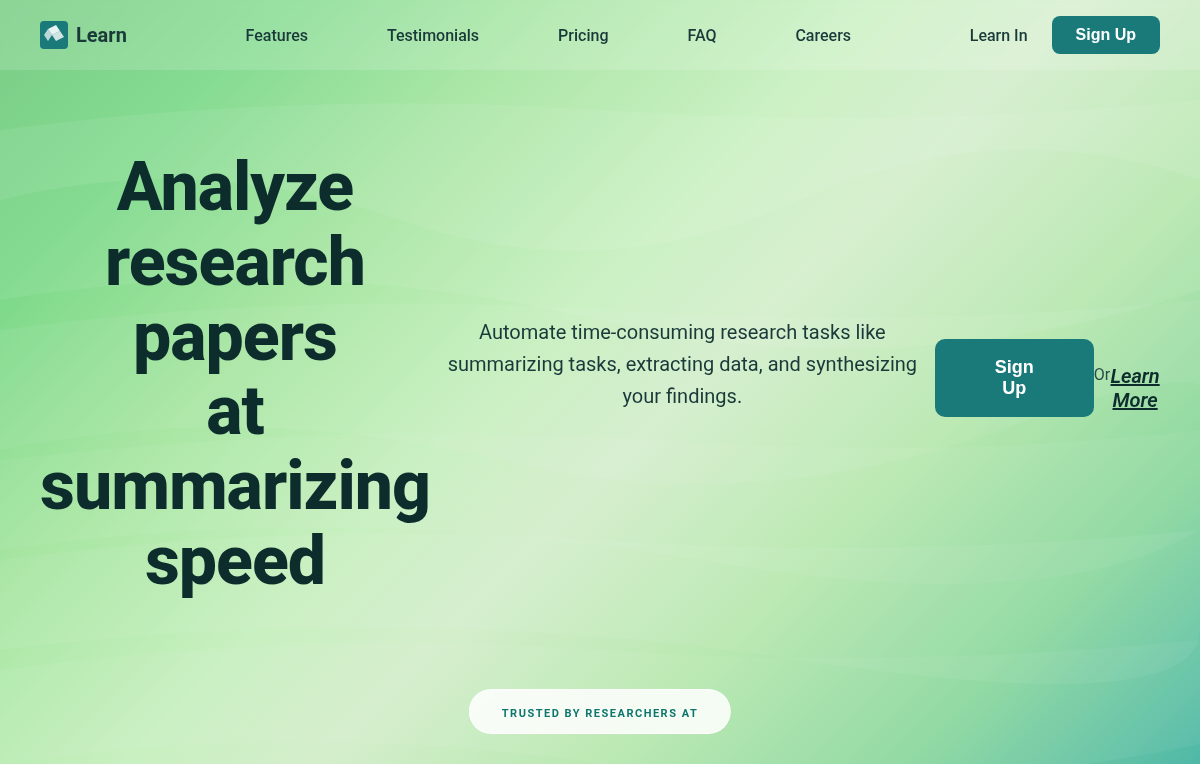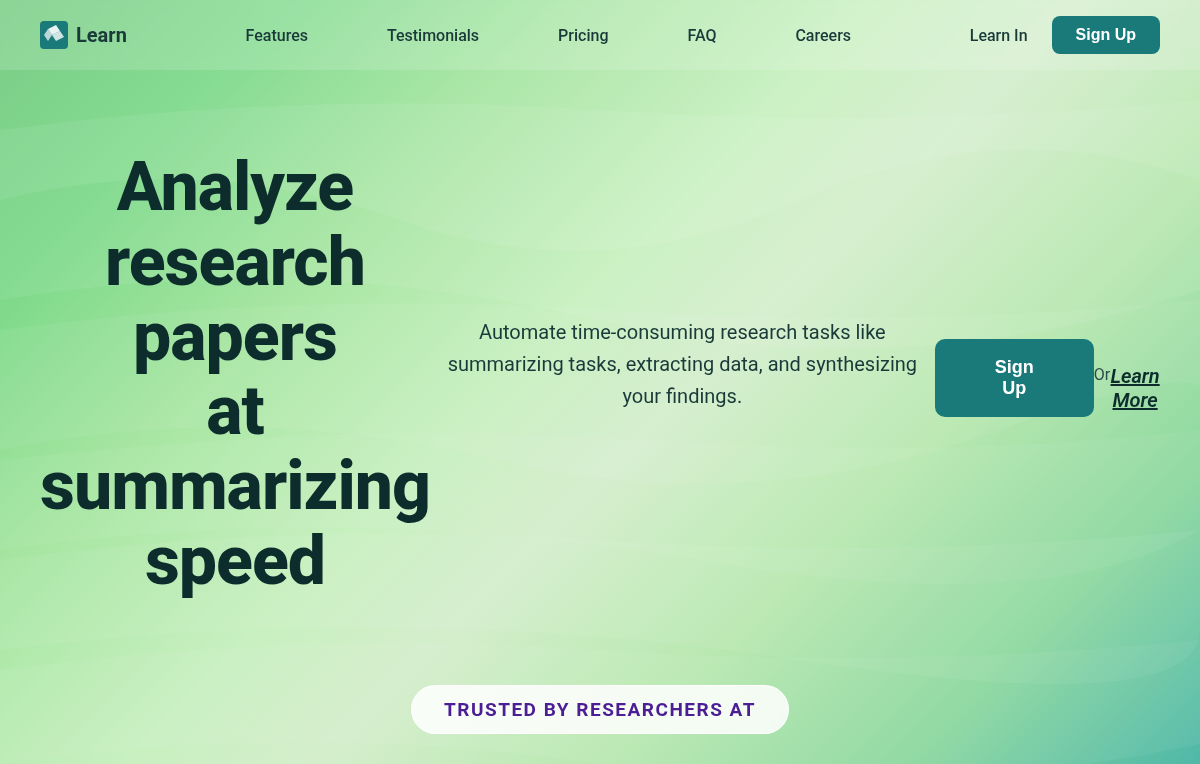--- a/index.html
+++ b/index.html
@@ -178,23 +178,23 @@
       transform: translateX(-50%);
       z-index: 10;
       background: rgba(255, 255, 255, 0.85);
       border: 1.5px solid rgba(255, 255, 255, 0.9);
       border-radius: 30px;
       padding: 12px 32px;
       backdrop-filter: blur(8px);
     }
 
     .trusted-text {
-      font-size: 19px;
+      font-size: 11px;
       font-weight: 700;
-      color: #4c1d95;
+      color: #0f766e;
       letter-spacing: 1.5px;
       text-transform: uppercase;
     }
   </style>
 </head>
 <body>
 
 <div class="hero-background"></div>
 
 <div class="wave-overlay">

